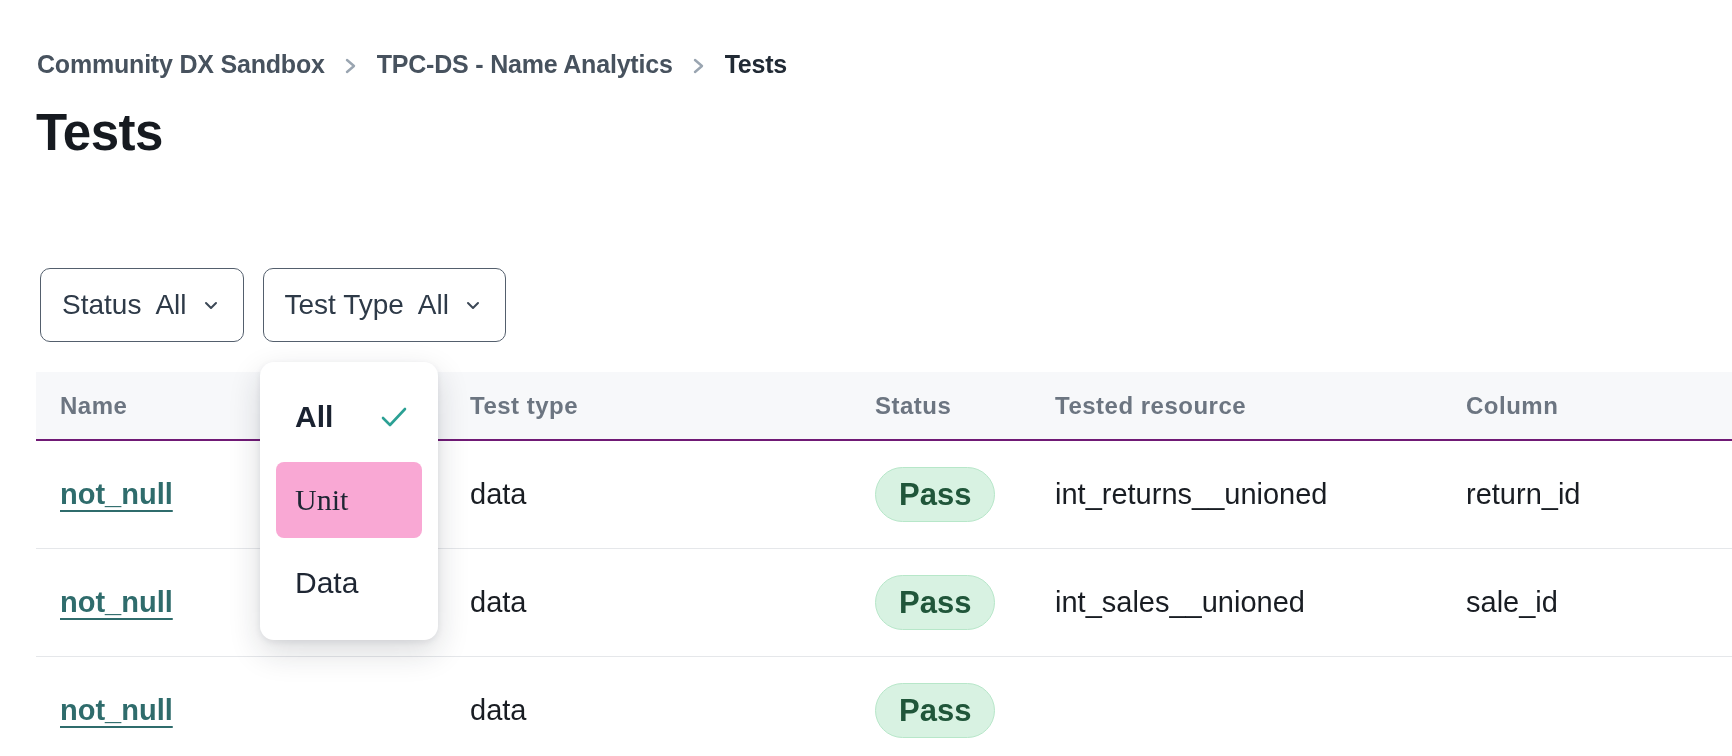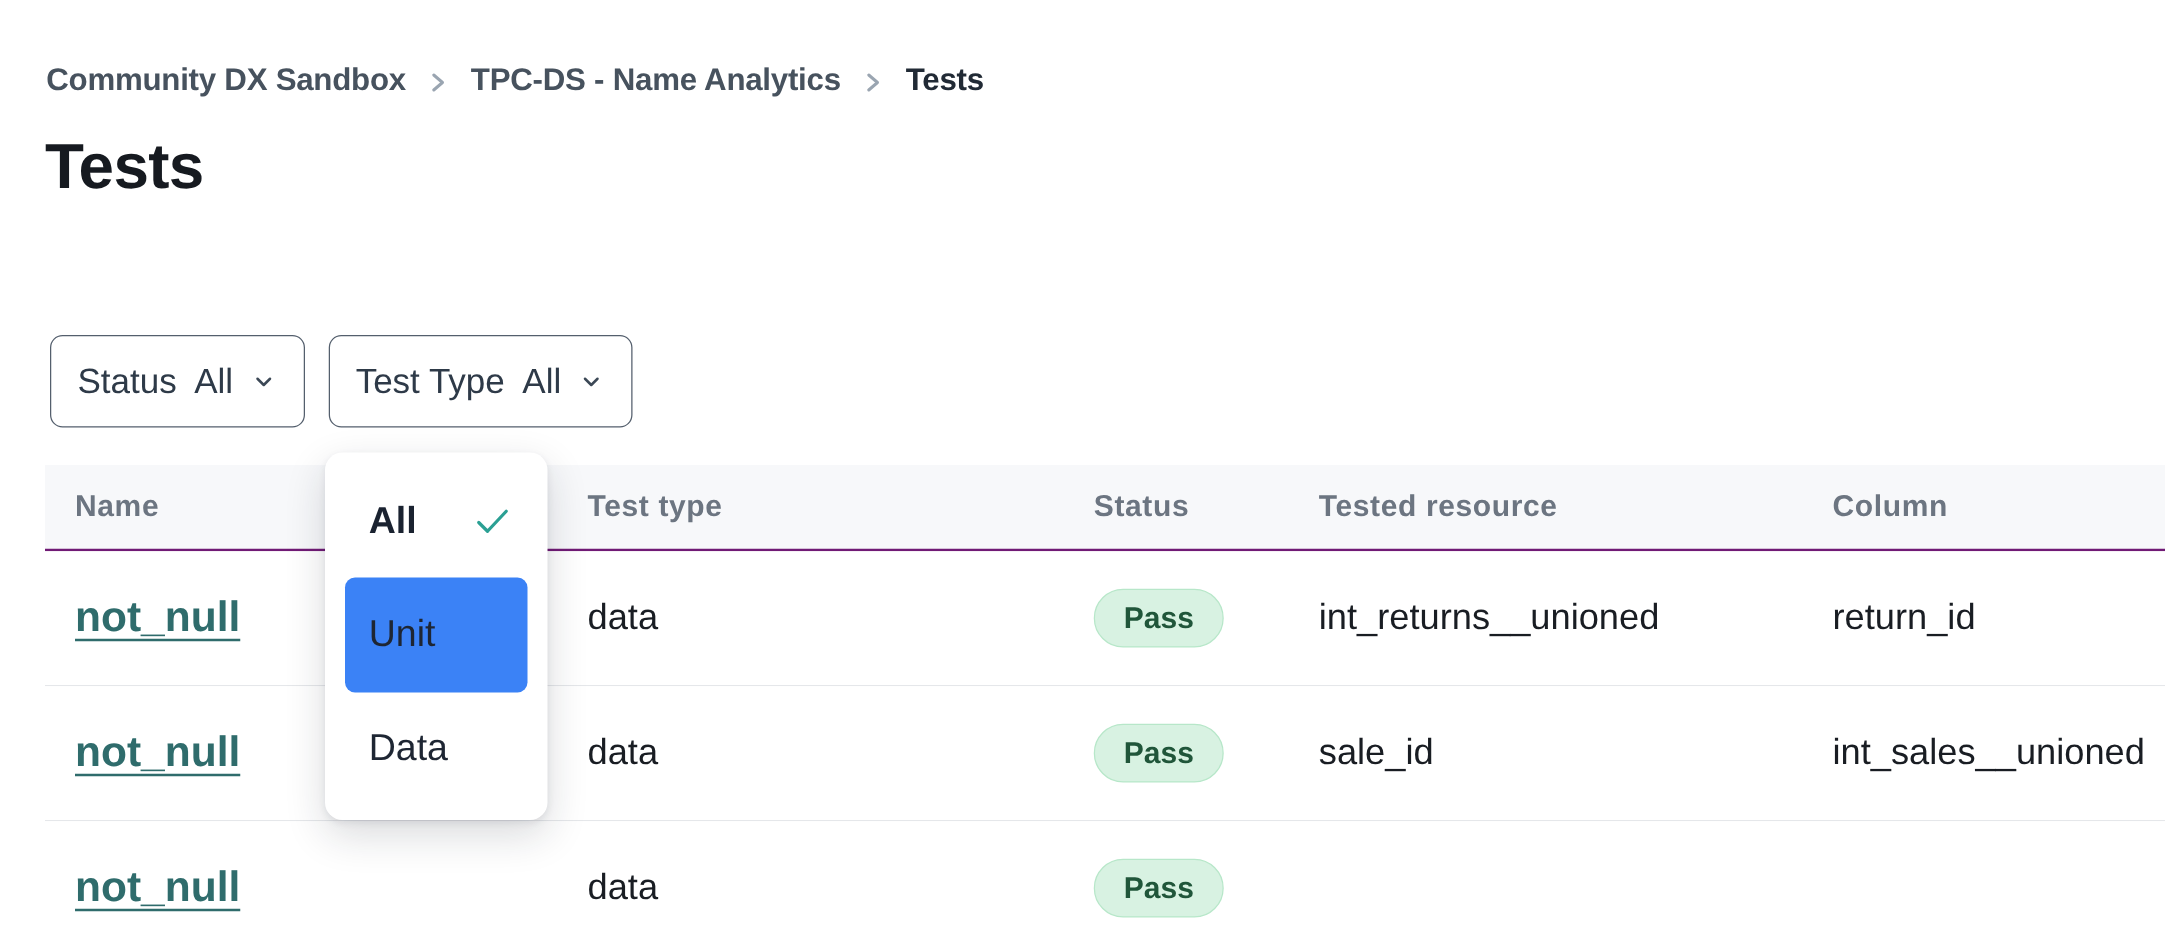--- a/index.html
+++ b/index.html
@@ -91,35 +91,35 @@
     color: #6c7581;
     letter-spacing: 0.5px;
   }
   .t-body-row {
     height: 108px;
     background: #ffffff;
     border-bottom: 1px solid #e5e7ea;
   }
   .t-cell { padding-left: 24px; font-size: 29px; color: #191d23; }
   .name-link {
-    font-size: 34px;
+    font-size: 29px;
     font-weight: 700;
     color: #2f6c6c;
     text-decoration: underline;
     text-decoration-thickness: 2px;
     text-underline-offset: 6px;
     cursor: pointer;
   }
   .status-badge {
     display: inline-block;
     padding: 9px 23px;
     background: #d8f2e2;
     border: 1.5px solid #b7e7c9;
     border-radius: 999px;
-    font-size: 24px;
+    font-size: 31px;
     font-weight: 700;
     color: #20563a;
     line-height: 1.15;
   }
 
   
   .dropdown {
     position: absolute;
     left: 260px;
     top: 362px;
@@ -135,21 +135,21 @@
     align-items: center;
     justify-content: space-between;
     height: 74px;
     padding: 0 13px 0 19px;
     border-radius: 8px;
     font-size: 30px;
     color: #1e2633;
     cursor: pointer;
   }
   .menu-item.selected { font-weight: 700; color: #1a2230; }
-  .menu-item.hovered { background: #3b82f6; height: 92px; }
+  .menu-item.hovered { background: #f9a8d4; height: 76px; font-family: Liberation Serif, serif; }
   .menu-item + .menu-item { margin-top: 8px; }
   .menu-item svg { display: block; }
 </style>
 </head>
 <body>
 
 <div class="page">
 
   <nav class="breadcrumb">
     <a class="crumb">Community DX Sandbox</a>
@@ -204,22 +204,22 @@
       <div class="t-cell">data</div>
       <div class="t-cell"><span class="status-badge">Pass</span></div>
       <div class="t-cell">int_returns__unioned</div>
       <div class="t-cell">return_id</div>
     </div>
 
     <div class="t-row t-body-row">
       <div class="t-cell"><a class="name-link">not_null</a></div>
       <div class="t-cell">data</div>
       <div class="t-cell"><span class="status-badge">Pass</span></div>
+      <div class="t-cell">int_sales__unioned</div>
       <div class="t-cell">sale_id</div>
-      <div class="t-cell">int_sales__unioned</div>
     </div>
 
     <div class="t-row t-body-row">
       <div class="t-cell"><a class="name-link">not_null</a></div>
       <div class="t-cell">data</div>
       <div class="t-cell"><span class="status-badge">Pass</span></div>
     </div>
   </div>
 
   <div class="dropdown">

